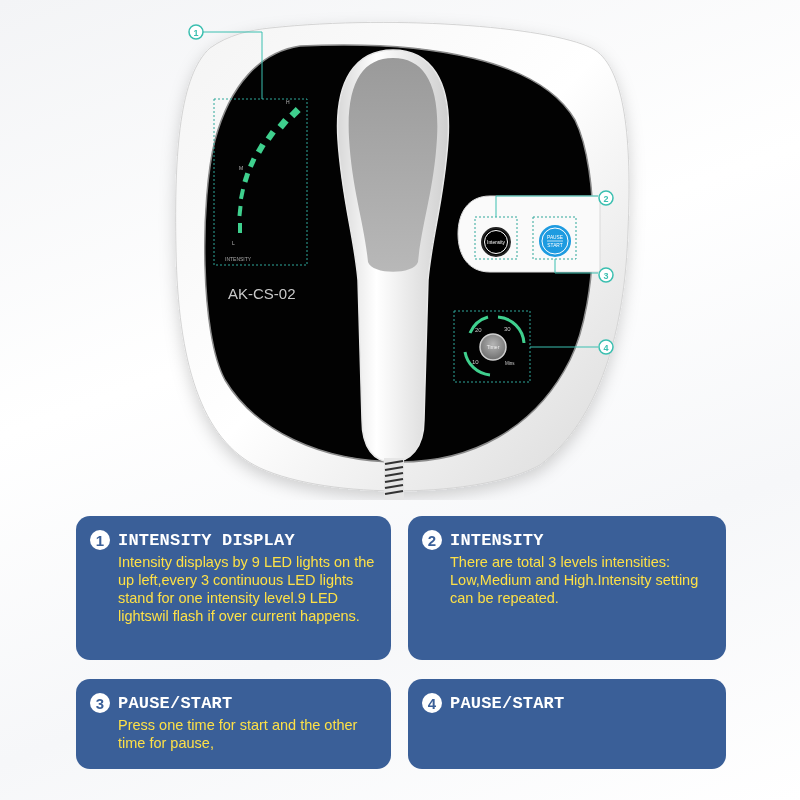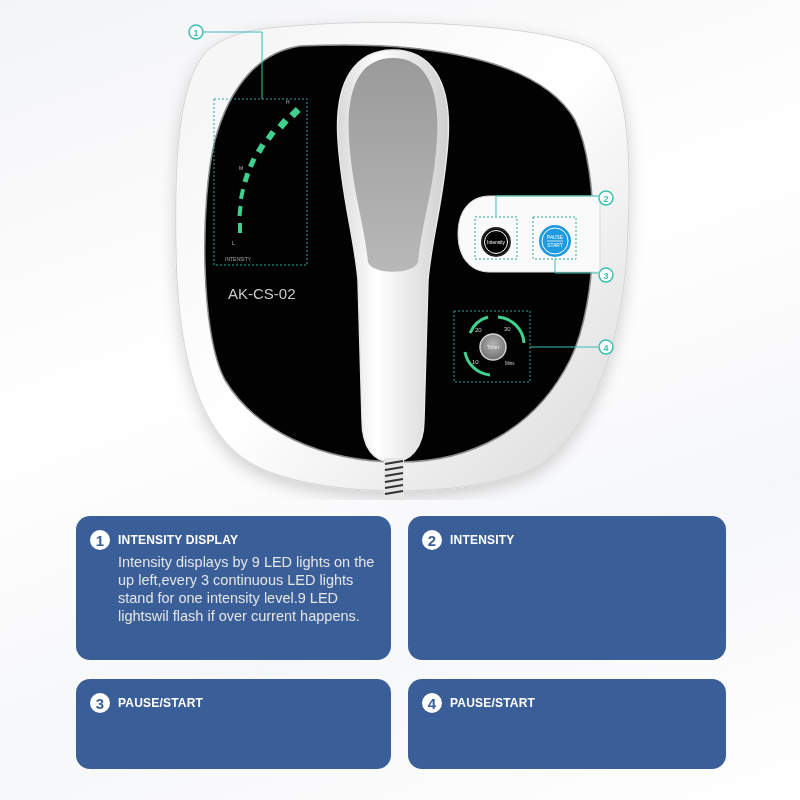--- a/index.html
+++ b/index.html
@@ -22,24 +22,24 @@
     padding: 14px 16px 12px 14px;
   }
   .card-head { display: flex; align-items: center; gap: 8px; }
   .num-badge {
     width: 20px; height: 20px; border-radius: 50%;
     background: #fff; color: #3a5f98;
     font-weight: bold; font-size: 15px;
     display: flex; align-items: center; justify-content: center;
     flex: 0 0 20px;
   }
-  .card-title { font-weight: bold; font-size: 12px; letter-spacing: 0.2px; }
+  .card-title { font-weight: bold; font-size: 17px; letter-spacing: 0.2px; font-family: Liberation Mono, monospace; }
   .card-body {
     margin-left: 28px; margin-top: 3px;
-    font-size: 14.5px; line-height: 18px; color: #e5e5e5;
+    font-size: 14.5px; line-height: 18px; color: #fde047;
   }
   #card1 { left: 76px; top: 516px; width: 315px; height: 144px; }
   #card2 { left: 408px; top: 516px; width: 318px; height: 144px; }
   #card3 { left: 76px; top: 679px; width: 315px; height: 90px; }
   #card4 { left: 408px; top: 679px; width: 318px; height: 90px; }
 </style>
 </head>
 <body>
 
 <div class="stage">
@@ -165,27 +165,29 @@
       <span class="card-title">INTENSITY DISPLAY</span>
     </div>
     <div class="card-body">Intensity displays by 9 LED lights on the up left,every 3 continuous LED lights stand for one intensity level.9 LED lightswil flash if over current happens.</div>
   </div>
 
   <div class="card" id="card2">
     <div class="card-head">
       <span class="num-badge">2</span>
       <span class="card-title">INTENSITY</span>
     </div>
+    <div class="card-body">There are total 3 levels intensities: Low,Medium and High.Intensity setting can be repeated.</div>
   </div>
 
   <div class="card" id="card3">
     <div class="card-head">
       <span class="num-badge">3</span>
       <span class="card-title">PAUSE/START</span>
     </div>
+    <div class="card-body">Press one time for start and the other time for pause,</div>
   </div>
 
   <div class="card" id="card4">
     <div class="card-head">
       <span class="num-badge">4</span>
       <span class="card-title">PAUSE/START</span>
     </div>
   </div>
 </div>
 

